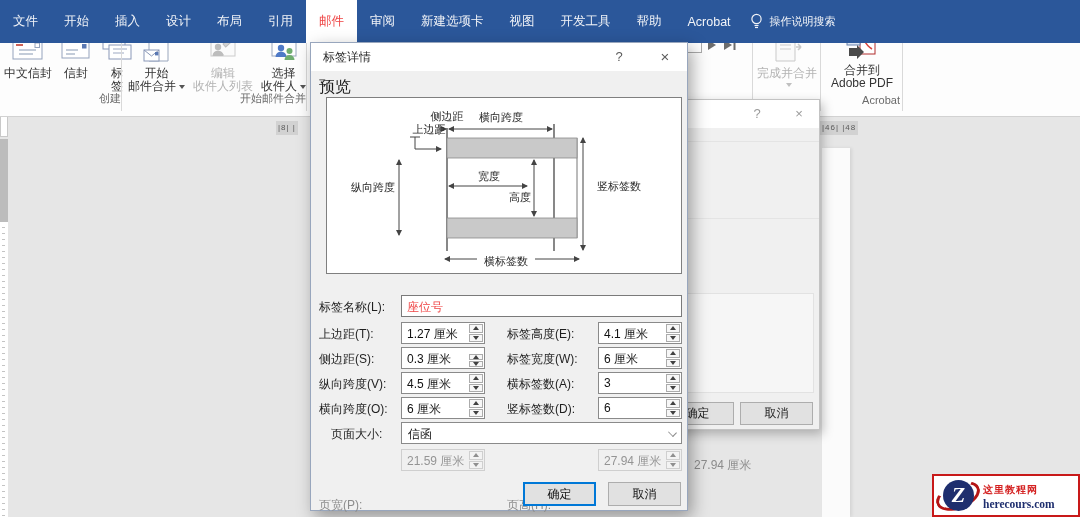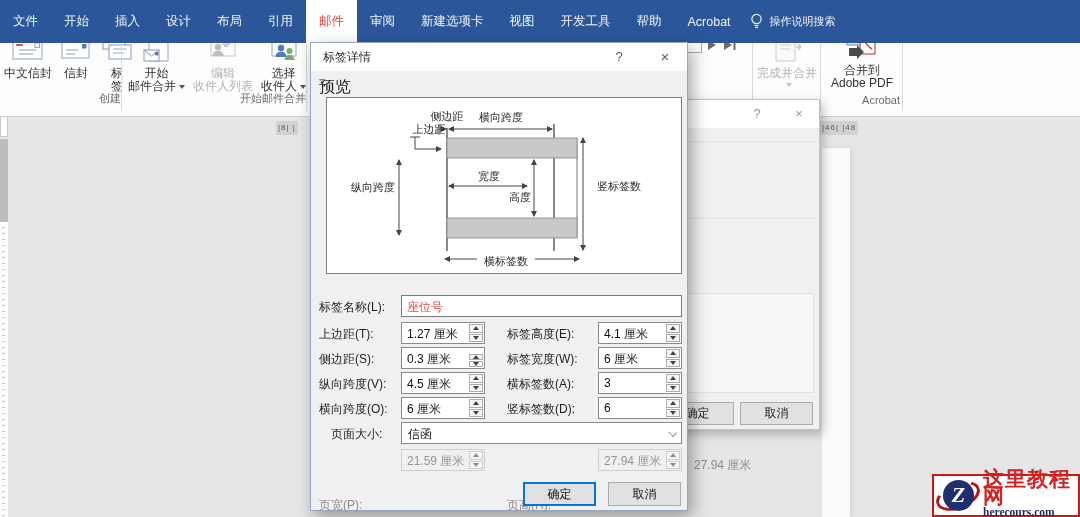--- a/index.html
+++ b/index.html
@@ -79,21 +79,21 @@
 
   
   svg text { font-family:"Liberation Sans","DejaVu Sans",sans-serif; font-size:11px; fill:#2a2a2a; }
 
   
   #watermark { left:932px; top:474px; width:148px; height:43px; background:#fff; border:2px solid #c81919; z-index:40; display:flex; align-items:center; }
   #wm-logo { position:relative; width:44px; height:38px; margin-left:2px; flex:0 0 auto; }
   #wm-circle { position:absolute; left:7px; top:3px; width:31px; height:31px; border-radius:50%; background:#1e2e6e; color:#fff; font-family:"Liberation Serif",serif; font-style:italic; font-weight:bold; font-size:22px; text-align:center; line-height:30px; }
   #wm-swoosh { position:absolute; left:-1px; top:6px; width:46px; height:26px; border:3px solid #b41515; border-top-color:transparent; border-radius:50%; transform:rotate(-22deg); }
   #wm-text { display:flex; flex-direction:column; margin-left:3px; }
-  #wm-title { color:#d42020; font-weight:bold; font-size:21px; letter-spacing:1px; line-height:17px;font-family:Liberation Mono, monospace; }
+  #wm-title { color:#d42020; font-weight:bold; font-size:10px; letter-spacing:1px; line-height:17px; }
   #wm-url { color:#1e2e6e; font-weight:bold; font-size:11.5px; font-family:"Liberation Serif",serif; line-height:13px; }
 </style>
 </head>
 <body>
 
 <div id="tabbar" class="abs">
   <span class="tab">文件</span>
   <span class="tab">开始</span>
   <span class="tab">插入</span>
   <span class="tab">设计</span>

